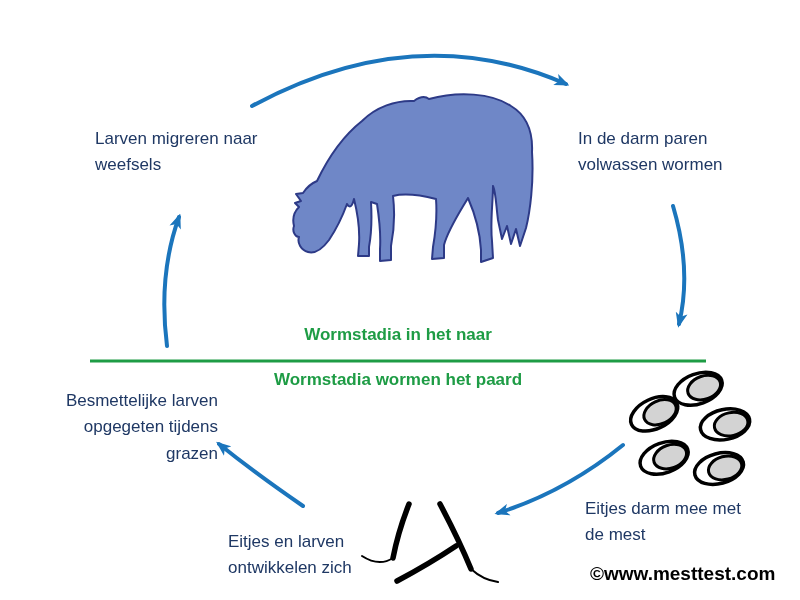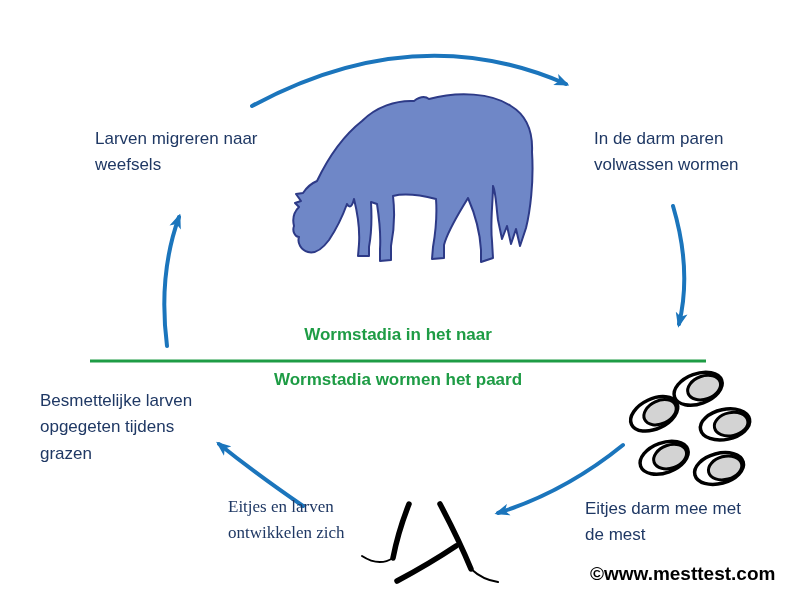--- a/index.html
+++ b/index.html
@@ -101,25 +101,25 @@
       <path class="grass grass-thick" d="M 409 504 Q 398 532 393 558"></path>
       <path class="grass grass-thin" d="M 393 558 Q 379 567 362 556"></path>
       <path class="grass grass-thick" d="M 440 504 Q 459 540 471 569"></path>
       <path class="grass grass-thin" d="M 471 569 Q 483 580 498 582"></path>
       <path class="grass grass-thick" d="M 397 581 Q 429 564 456 546"></path>
     </g>
   </svg>
 
   <div class="label" style="left:95px;top:126px;width:200px;">Larven migreren naar weefsels</div>
 
-  <div class="label" style="left:578px;top:126px;width:175px;margin-left:16px;">In de darm paren volwassen wormen</div>
+  <div class="label" style="left:578px;top:126px;width:175px;">In de darm paren volwassen wormen</div>
 
-  <div class="label" style="left:40px;top:388px;width:185px;">Besmettelijke larven opgegeten tijdens grazen</div>
+  <div class="label" style="left:33px;top:388px;width:185px;text-align:right;">Besmettelijke larven opgegeten tijdens grazen</div>
 
-  <div class="label" style="left:228px;top:494px;width:160px;font-family:Liberation Serif, serif;">Eitjes en larven ontwikkelen zich</div>
+  <div class="label" style="left:228px;top:529px;width:160px;">Eitjes en larven ontwikkelen zich</div>
 
   <div class="label" style="left:585px;top:496px;width:170px;">Eitjes darm mee met de mest</div>
 
   <div class="divider-title" style="top:325px;">Wormstadia in het naar</div>
 
   <div class="divider-title" style="top:370px;">Wormstadia wormen het paard</div>
 
   <div class="copyright">©www.mesttest.com</div>
 
 </div>

